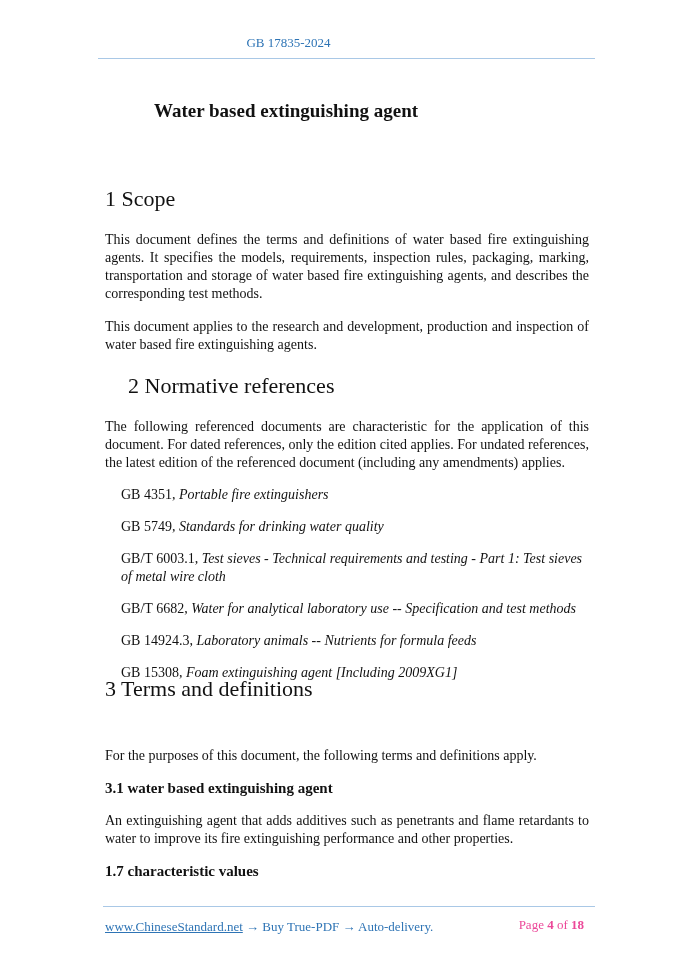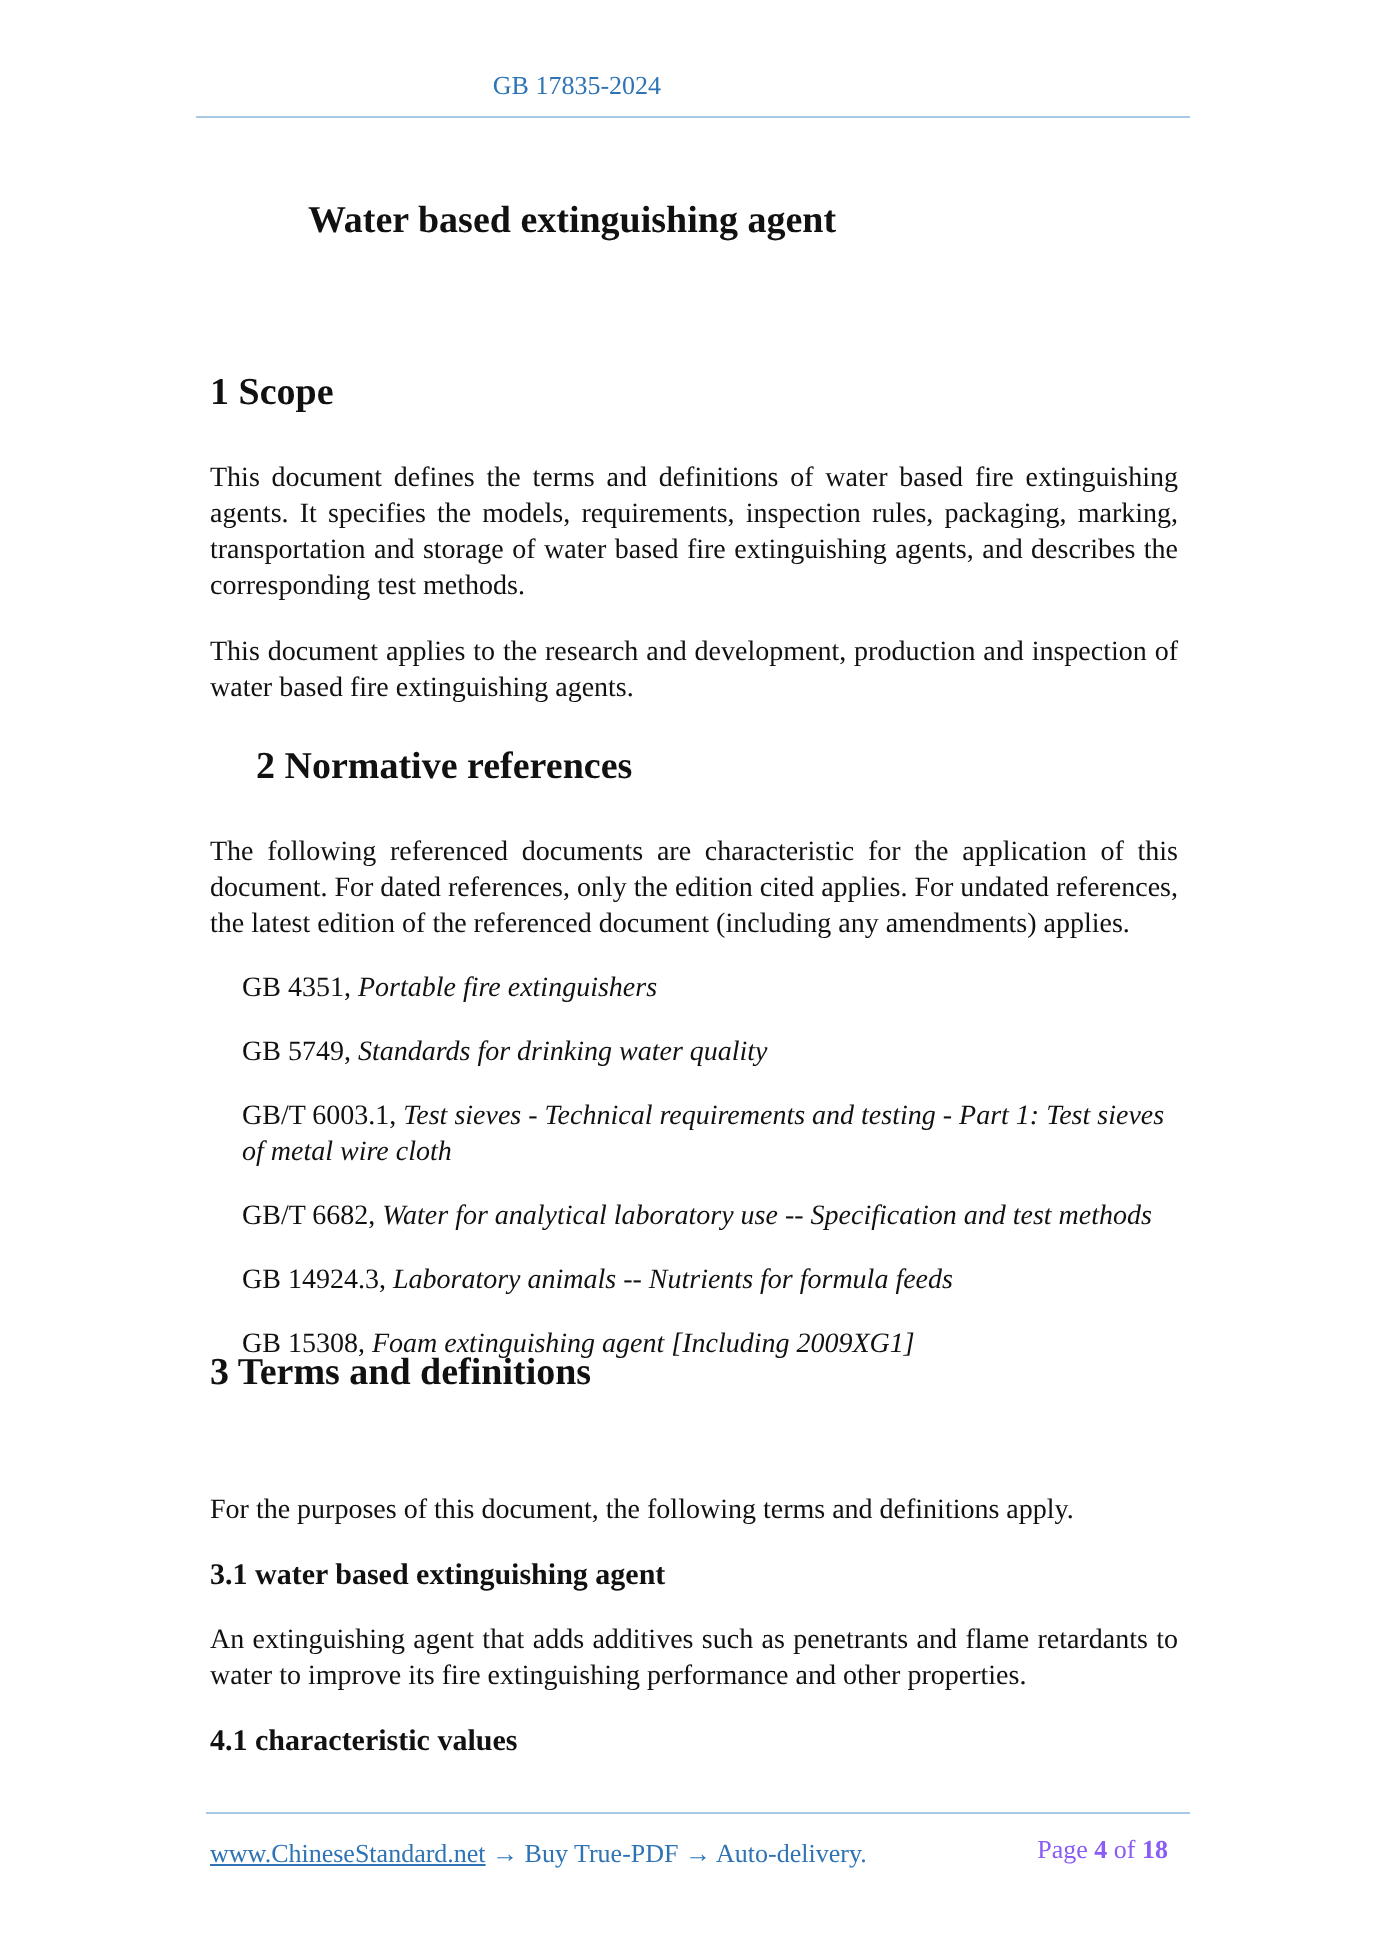--- a/index.html
+++ b/index.html
@@ -5,30 +5,30 @@
   html, body { margin: 0; padding: 0; background: #ffffff; }
   body { width: 693px; height: 980px; position: relative; overflow: hidden;
          font-family: "Liberation Serif", "DejaVu Serif", serif; color: #111; }
   .page-header { position: absolute; top: 35px; left: 0; width: 577px; text-align: center;
                  font-size: 13px; color: #2e74b5; }
   .header-rule { position: absolute; top: 58px; left: 98px; width: 497px; height: 0;
                  border-top: 1px solid #a9c8e6; }
   .doc-title { position: absolute; top: 100px; left: 0; width: 572px; text-align: center;
                font-size: 19px; font-weight: bold; }
   .content { position: absolute; left: 105px; width: 484px; }
-  .h1 { font-size: 19px; font-weight: bold; margin: 0; }
+  .h1 { font-size: 22px; font-weight: normal; margin: 0; }
   .p { font-size: 14px; line-height: 18px; text-align: justify; margin: 0; }
   .ref { font-size: 14px; line-height: 18px; margin: 0; padding-left: 16px; }
   .ref i { }
   .h2 { font-size: 15px; font-weight: bold; margin: 0; }
   .footer-rule { position: absolute; top: 906px; left: 103px; width: 492px; height: 0;
                  border-top: 1px solid #a9c8e6; }
   .footer-left { position: absolute; top: 919px; left: 105px; font-size: 13px; color: #2e74b5; }
   .footer-left .link { text-decoration: underline; color: #2e74b5; }
-  .footer-right { position: absolute; top: 917px; right: 109px; font-size: 13px; color: #8b5cf6; }
+  .footer-right { position: absolute; top: 917px; right: 109px; font-size: 13px; color: #ec4899; }
   .footer-right b { font-weight: bold; }
 </style>
 </head>
 <body>
 
 <div class="page-header">GB 17835-2024</div>
 <div class="header-rule"></div>
 
 <div class="doc-title">Water based extinguishing agent</div>
 
@@ -74,21 +74,21 @@
 <div class="content" style="top:747px;">
   <p class="p">For the purposes of this document, the following terms and definitions apply.</p>
 </div>
 <div class="content" style="top:780px;">
   <div class="h2">3.1 water based extinguishing agent</div>
 </div>
 <div class="content" style="top:812px;">
   <p class="p">An extinguishing agent that adds additives such as penetrants and flame retardants to water to improve its fire extinguishing performance and other properties.</p>
 </div>
 <div class="content" style="top:863px;">
-  <div class="h2">4.1 characteristic values</div>
+  <div class="h2">1.7 characteristic values</div>
 </div>
 
 <div class="footer-rule"></div>
 <div class="footer-left">
   <span class="link">www.ChineseStandard.net</span><span> → Buy True-PDF → Auto-delivery.</span>
 </div>
 <div class="footer-right">
   <span>Page </span><b>4</b><span> of </span><b>18</b>
 </div>
 

